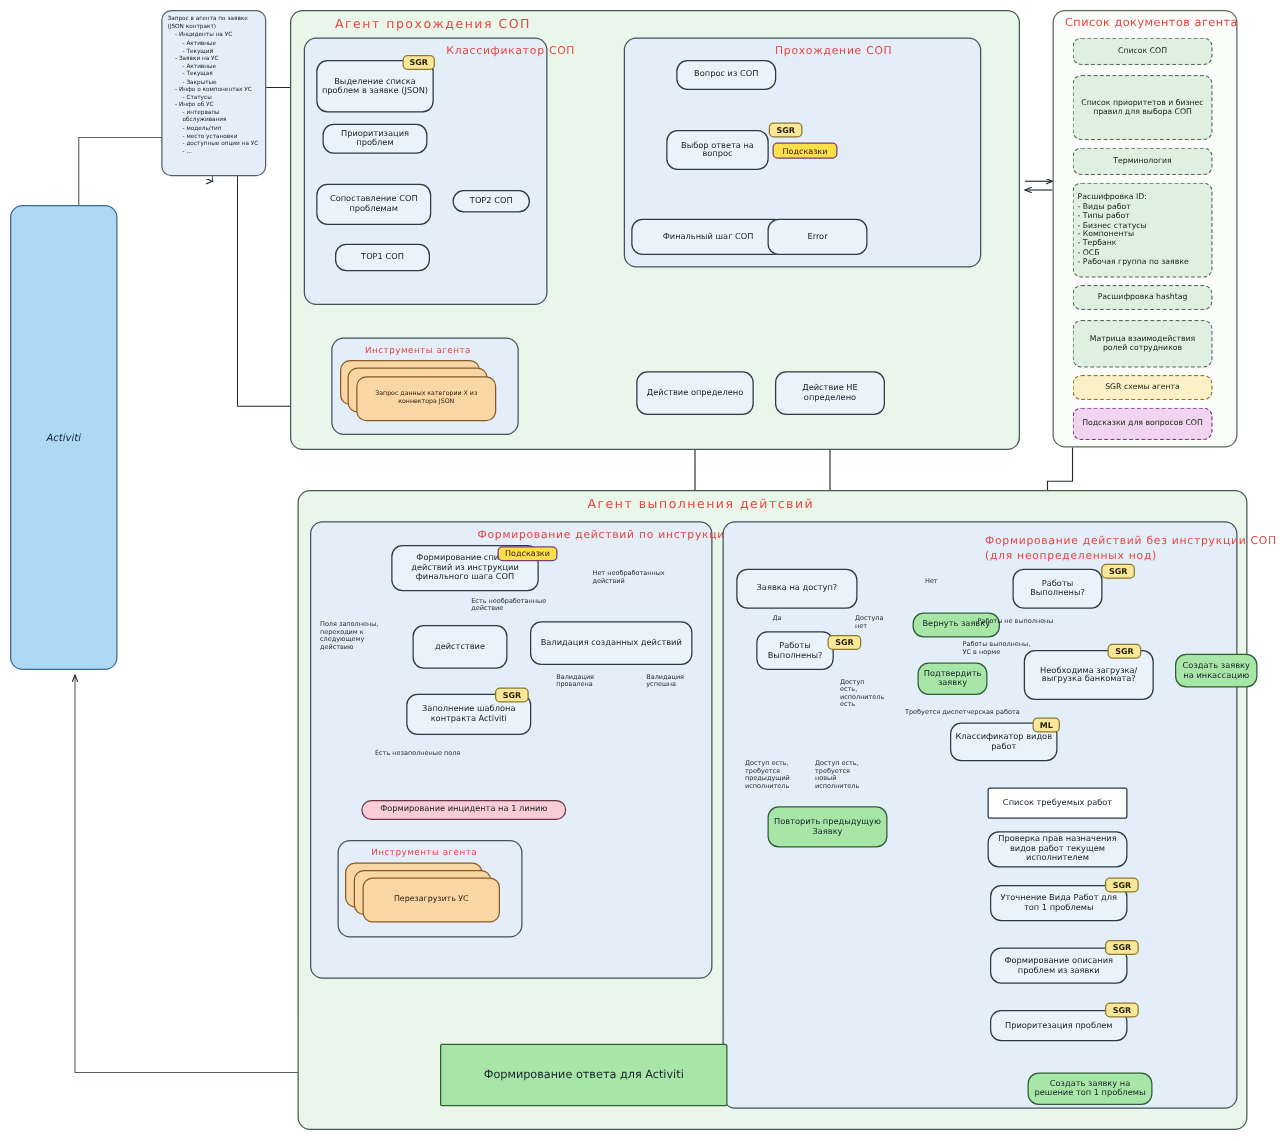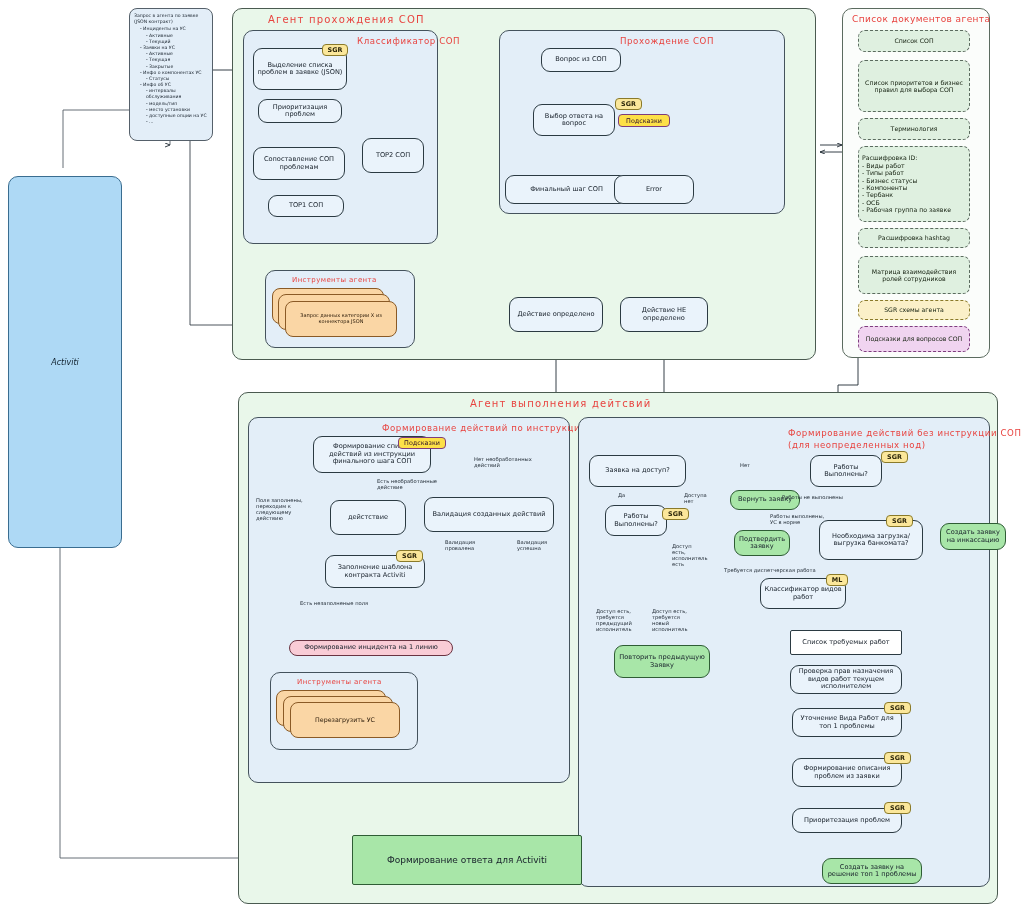--- a/index.html
+++ b/index.html
@@ -137,21 +137,21 @@
 
       <path d="M780,872 L560,872"></path>
       <path d="M780,828 L560,828"></path>
       <path d="M700,845 L560,845"></path>
       <path d="M600,855 L560,855"></path>
 
       <path d="M330,858 L60,858 L60,540" stroke="#555f66"></path>
     </g>
   </svg>
 
-  <div class="actbox" style="left:8px;top:176px;width:114px;height:372px;">
+  <div class="actbox" style="left:8px;top:164px;width:86px;height:372px;">
     <span>Activiti</span>
   </div>
 
   <div class="iobox" style="left:129px;top:8px;width:84px;height:133px;">
     <div style="margin-bottom:1px;">Запрос в агента по заявке (JSON контракт)</div>
     <ul id="io-items">
         <li class="">- Инциденты на УС</li>
         <li class="l2">- Активные</li>
         <li class="l2">- Текущий</li>
         <li class="">- Заявки на УС</li>
@@ -183,21 +183,21 @@
     </div>
 
   <div class="node" style="left:258px;top:99px;width:84px;height:24px;">
     <span>Приоритизация проблем</span>
     </div>
 
   <div class="node" style="left:253px;top:147px;width:92px;height:33px;">
     <span>Сопоставление СОП проблемам</span>
     </div>
 
-  <div class="node" style="left:362px;top:138px;width:62px;height:35px;">
+  <div class="node" style="left:362px;top:152px;width:62px;height:18px;">
     <span>TOP2 СОП</span>
     </div>
 
   <div class="node" style="left:268px;top:195px;width:76px;height:22px;">
     <span>TOP1 СОП</span>
     </div>
 
   <div class="grp blue-area" style="left:499px;top:30px;width:286px;height:184px;"></div>
   <div class="grp-title mid" style="left:620px;top:36px;">Прохождение СОП</div>
 

